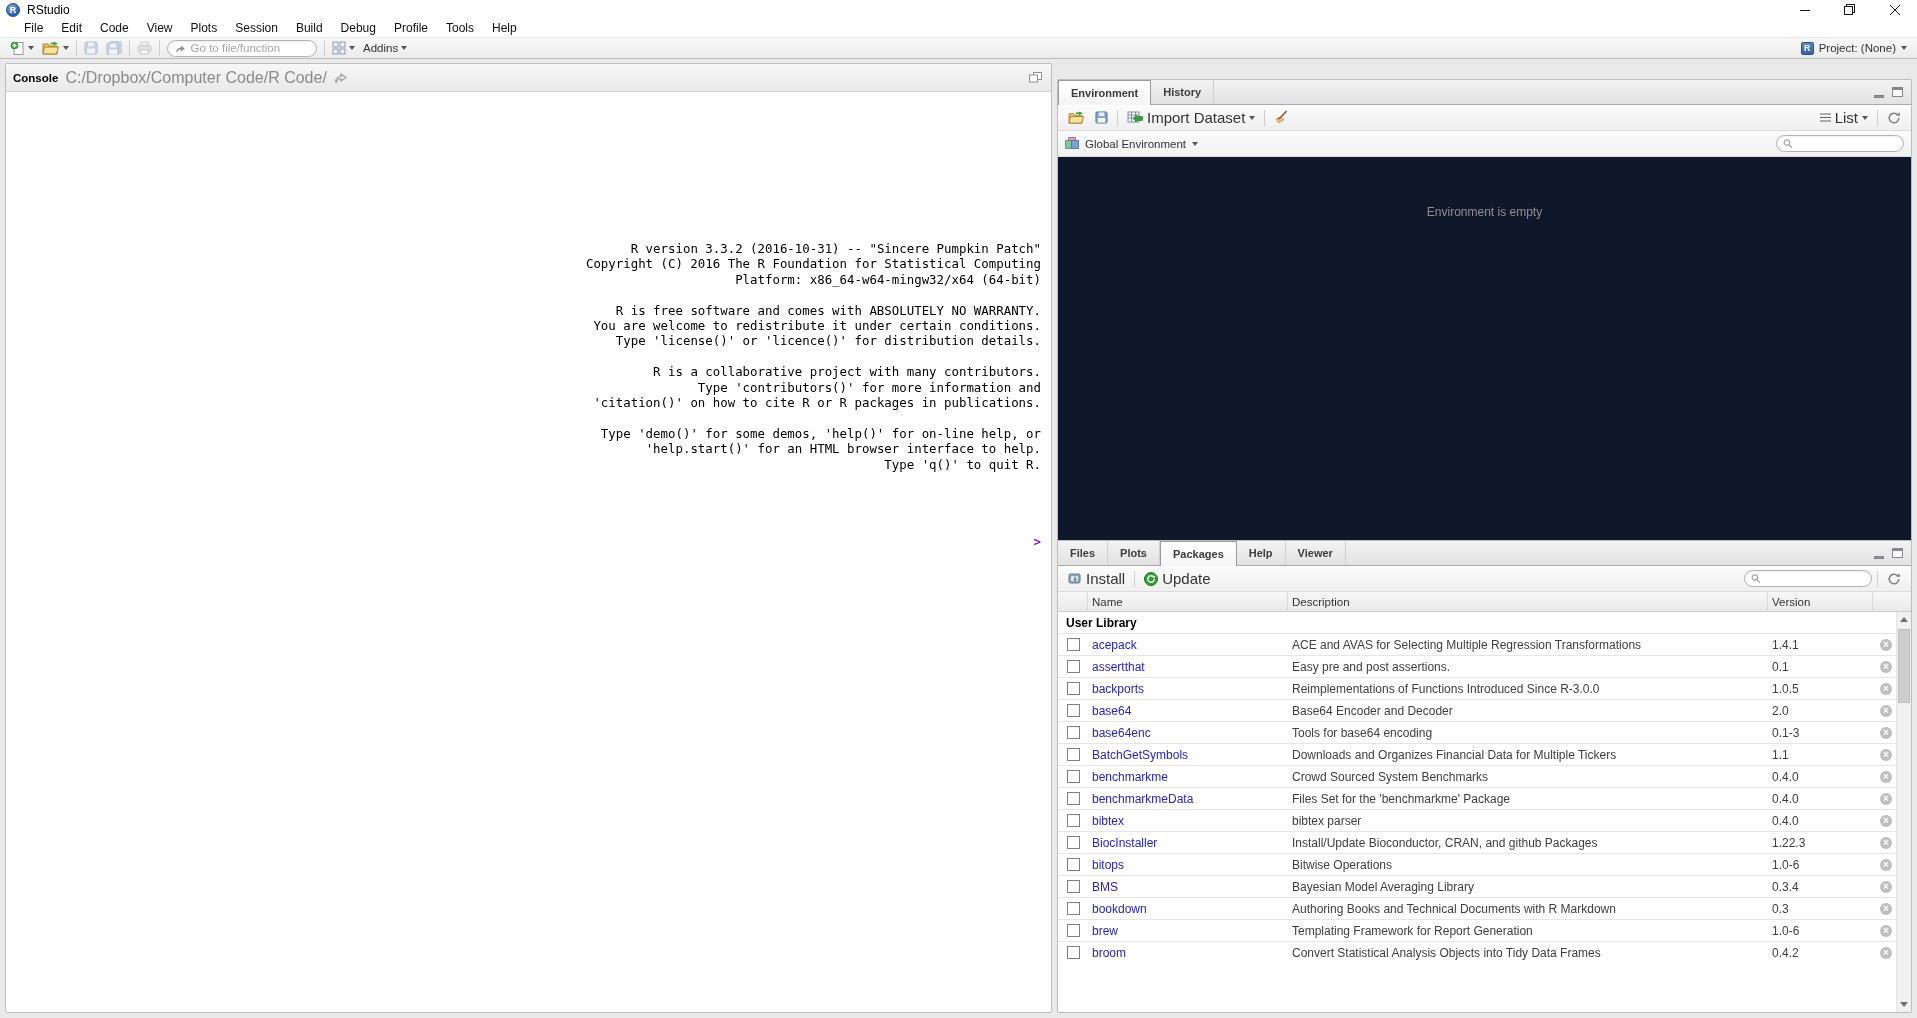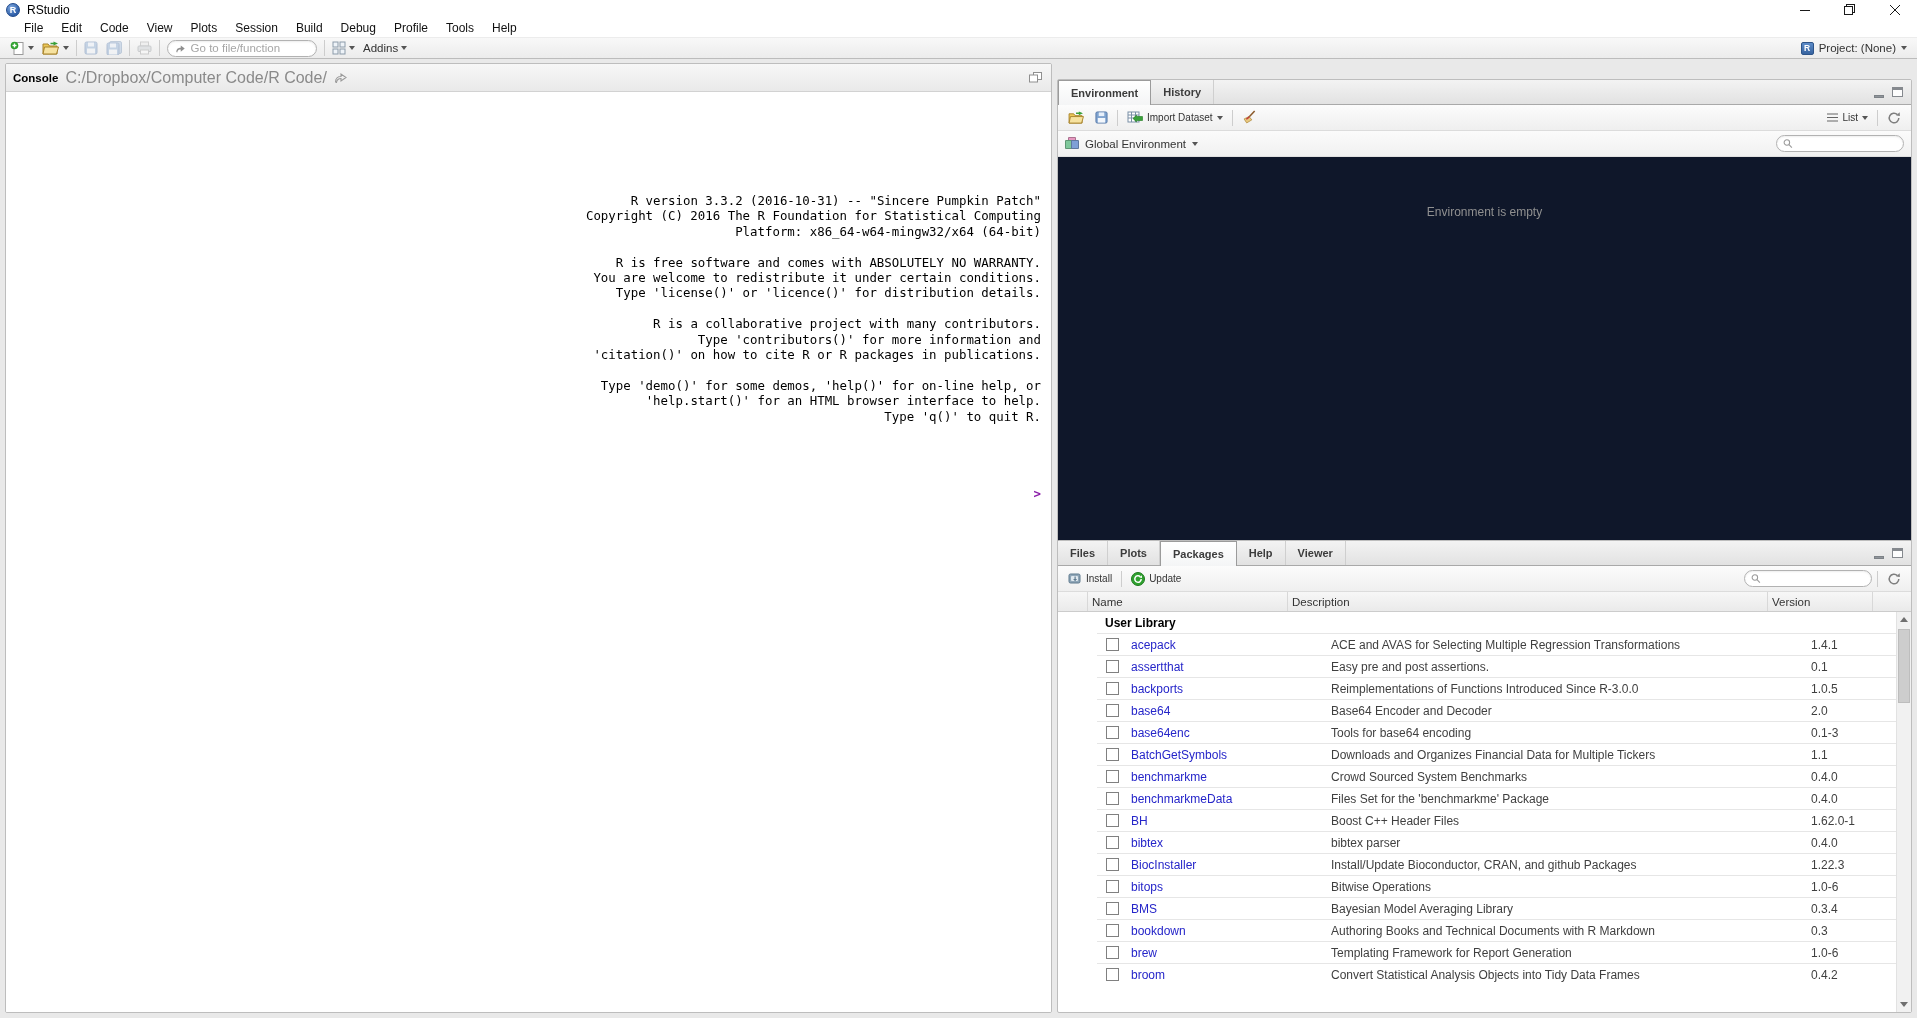--- a/index.html
+++ b/index.html
@@ -67,21 +67,21 @@
     border: 1px solid #2d5489;
   }
 
   
   .workspace { position: relative; width: 1917px; height: 957px; background: #e9e9e9; }
   .panel {
     position: absolute; background: #fff;
     border: 1px solid #bdbdbd; border-radius: 2px;
     overflow: hidden; display: flex; flex-direction: column;
   }
-  .panel-console { left: 5px; top: 4px; width: 1047px; height: 950px; }
+  .panel-console { left: 5px; top: 4px; width: 1047px; height: 950px; gap: 48px; }
   .panel-env     { left: 1057px; top: 20px; width: 855px; height: 472px; }
   .panel-pkg     { left: 1057px; top: 481px; width: 855px; height: 473px; }
 
   .panel-header {
     height: 28px; flex: 0 0 28px;
     background: linear-gradient(#f7f7f7, #e9e9e9);
     border-bottom: 1px solid #d2d2d2;
     display: flex; align-items: center; padding: 0 7px; gap: 7px;
   }
   .ph-title { font-weight: bold; font-size: 11.5px; color: #000; }
@@ -122,21 +122,21 @@
   .icon-max { width: 11px; height: 10px; border: 1px solid #85898e; border-top: 3px solid #85898e; background: #fdfdfd; }
 
   
   .panel-toolbar {
     height: 26px; flex: 0 0 26px;
     background: linear-gradient(#fcfcfc, #efefef);
     border-bottom: 1px solid #dcdcdc;
     display: flex; align-items: center; padding: 0 6px; gap: 2px;
     font-size: 11.5px; color: #333;
   }
-  .ptbtn { display: inline-flex; align-items: center; gap: 4px; padding: 0 4px; height: 22px; background: transparent; border: none; font-family: inherit; font-size: 10px; color: #333; }
+  .ptbtn { display: inline-flex; align-items: center; gap: 4px; padding: 0 4px; height: 22px; background: transparent; border: none; font-family: inherit; font-size: 15px; color: #333; }
   .search-box {
     display: flex; align-items: center; gap: 4px;
     width: 128px; height: 17px; background: #fff;
     border: 1px solid #b2b2b2; border-radius: 9px; padding: 0 6px;
     box-shadow: inset 0 1px 2px rgba(0,0,0,.07);
   }
   .search-box input { border: none; outline: none; width: 100%; font-size: 11px; font-family: inherit; background: transparent; }
 
   
   .scope-row {
@@ -162,21 +162,21 @@
     display: flex; align-items: center;
     font-size: 11.5px; color: #333;
   }
   .colheader .col { height: 100%; display: flex; align-items: center; border-right: 1px solid #d8d8d8; padding-left: 4px; }
   .col-check { width: 30px; }
   .col-name { width: 200px; }
   .col-desc { width: 480px; }
   .col-version { width: 105px; }
   .col-rest { flex: 1; border-right: none !important; }
 
-  .pkg-body { position: relative; flex: 1; background: #fff; overflow: hidden; margin-left: 39px; }
+  .pkg-body { position: relative; flex: 1; background: #fff; overflow: hidden; }
   .pkg-scroll-area { width: 840px; }
   .section-row { height: 21px; display: flex; align-items: center; padding-left: 8px; font-weight: bold; font-size: 12px; color: #000; }
   .pkg-row { display: flex; align-items: center; height: 22px; border-top: 1px solid #e6e6e6; font-size: 12px; }
   .cell-check { width: 30px; display: flex; justify-content: center; }
   .checkbox { width: 13px; height: 13px; border: 1px solid #808080; background: #fff; display: inline-block; }
   .cell-name { width: 200px; padding-left: 4px; color: var(--link-blue, #2525c9); text-decoration: none; overflow: hidden; white-space: nowrap; }
   .cell-desc { width: 480px; padding-left: 4px; color: #3f3f3f; overflow: hidden; white-space: nowrap; }
   .cell-version { width: 105px; padding-left: 4px; color: #3f3f3f; }
   .cell-remove { margin-left: auto; padding-right: 6px; display: flex; align-items: center; }
   .remove-x { width: 12px; height: 12px; border-radius: 50%; background: #bfbfbf; color: #fff; font-size: 10px; line-height: 12px; text-align: center; font-weight: bold; }
@@ -570,31 +570,20 @@
                 <span class="checkbox"></span>
               </span>
               <a class="cell-name" href="#">benchmarkmeData</a>
               <span class="cell-desc">Files Set for the 'benchmarkme' Package</span>
               <span class="cell-version">0.4.0</span>
               <span class="cell-remove">
                 <span class="remove-x"></span>
               </span>
             </div>
 
-            <div class="pkg-row">
-              <span class="cell-check">
-                <span class="checkbox"></span>
-              </span>
-              <a class="cell-name" href="#">BH</a>
-              <span class="cell-desc">Boost C++ Header Files</span>
-              <span class="cell-version">1.62.0-1</span>
-              <span class="cell-remove">
-                <span class="remove-x"></span>
-              </span>
-            </div>
 
             <div class="pkg-row">
               <span class="cell-check">
                 <span class="checkbox"></span>
               </span>
               <a class="cell-name" href="#">bibtex</a>
               <span class="cell-desc">bibtex parser</span>
               <span class="cell-version">0.4.0</span>
               <span class="cell-remove">
                 <span class="remove-x"></span>

